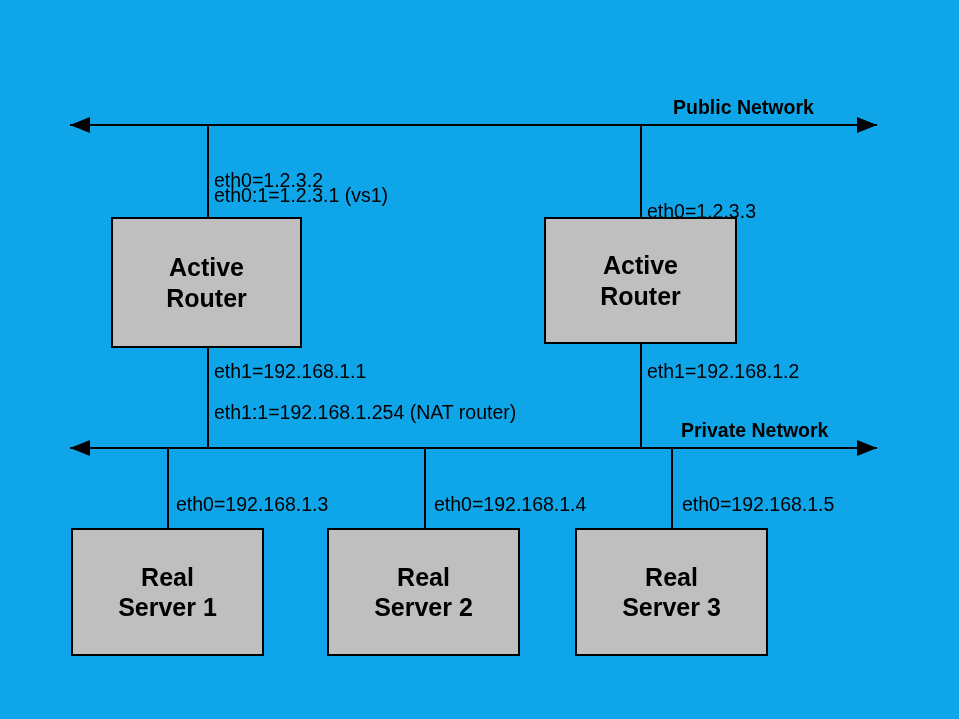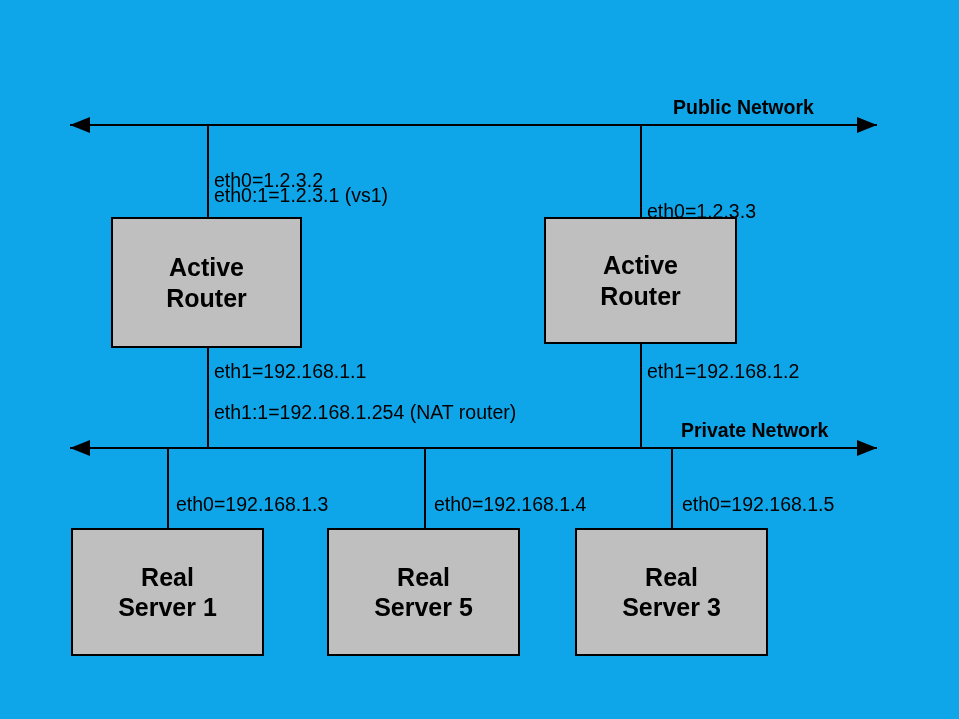--- a/index.html
+++ b/index.html
@@ -133,21 +133,21 @@
     <span class="line2">Router</span>
   </div>
 
   <div class="node-box" style="left:71px; top:528px; width:193px; height:128px;">
     <span>Real</span>
     <span class="line2">Server 1</span>
   </div>
 
   <div class="node-box" style="left:327px; top:528px; width:193px; height:128px;">
     <span>Real</span>
-    <span class="line2">Server 5</span>
+    <span class="line2">Server 2</span>
   </div>
 
   <div class="node-box" style="left:575px; top:528px; width:193px; height:128px;">
     <span>Real</span>
     <span class="line2">Server 3</span>
   </div>
 
 </div>
 
 </body></html>

